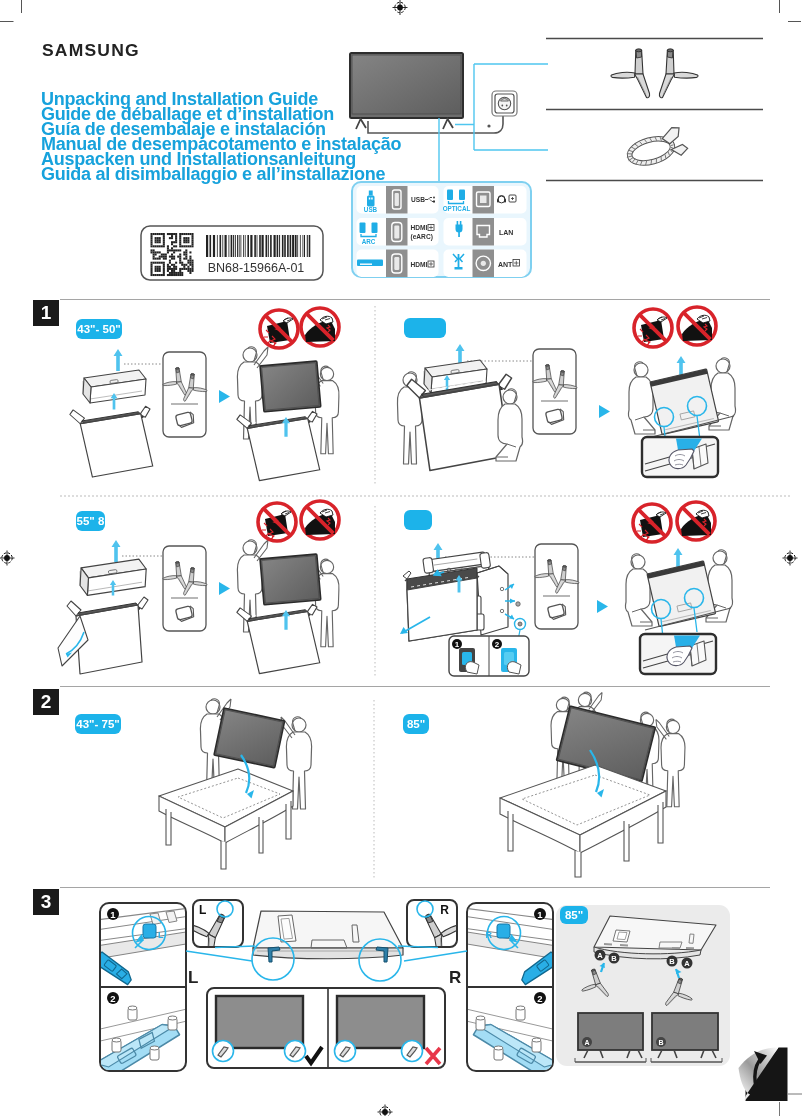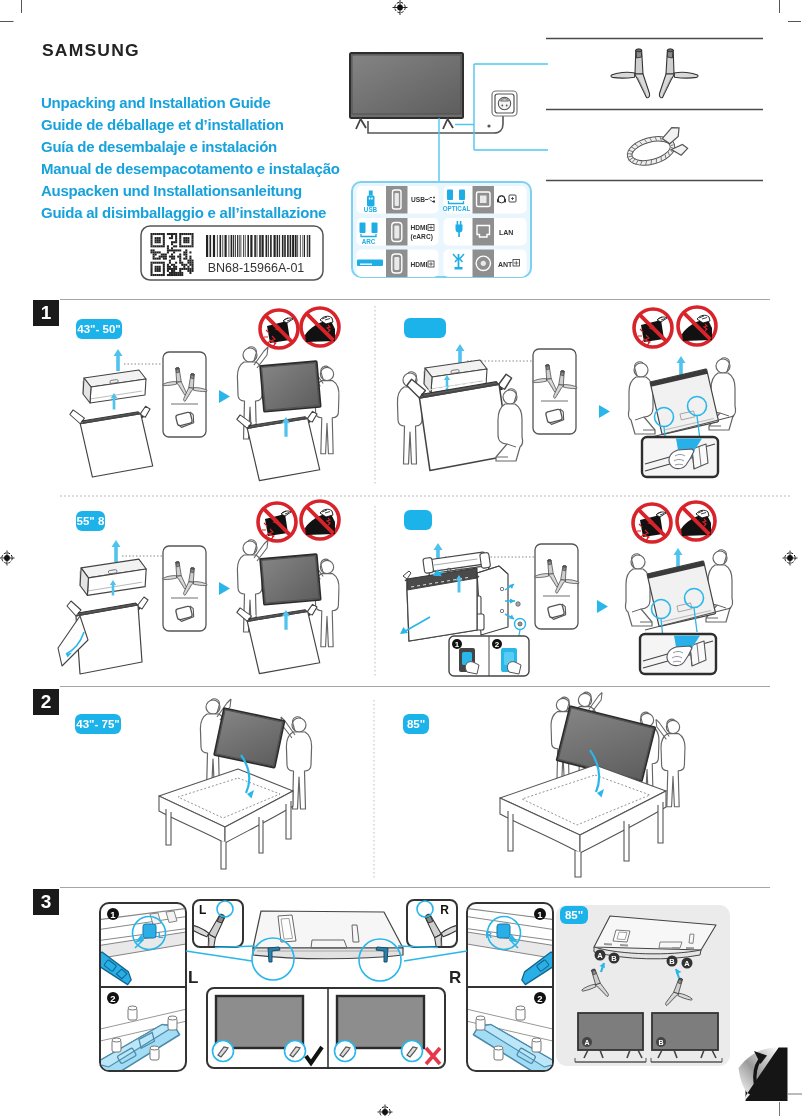--- a/index.html
+++ b/index.html
@@ -1,20 +1,20 @@
 <!DOCTYPE html>
 <html><head>
 <meta charset="utf-8">
 <style>
 html,body{margin:0;padding:0;background:#fff;}
 #page{position:relative;width:802px;height:1116px;background:#fff;overflow:hidden;
   font-family:"Liberation Sans",sans-serif;}
 .abs{position:absolute;}
 .logo{left:42px;top:41px;font-size:17.5px;font-weight:bold;letter-spacing:1.2px;color:#222;transform:scaleY(0.95);transform-origin:0 0;}
-.bluetext{left:41px;top:92px;color:#17a2dc;font-weight:bold;font-size:15px;line-height:22px;letter-spacing:-0.25px;}
+.bluetext{left:41px;top:92px;color:#17a2dc;font-weight:bold;font-size:18px;line-height:15px;letter-spacing:-0.25px;}
 .badge{width:26px;height:26px;background:#1a1a1a;color:#fff;font-weight:bold;font-size:19px;text-align:center;line-height:26px;}
 .sizelab{background:#1cb3ea;color:#fff;font-weight:bold;font-size:11.5px;border-radius:6px;height:20px;line-height:20px;text-align:center;}
 .bigLR{font-size:17px;font-weight:bold;color:#222;}
 svg{position:absolute;left:0;top:0;}
 </style>
 </head>
 <body>
 <div id="page">
 
 <svg width="802" height="1116" viewBox="0 0 802 1116">

